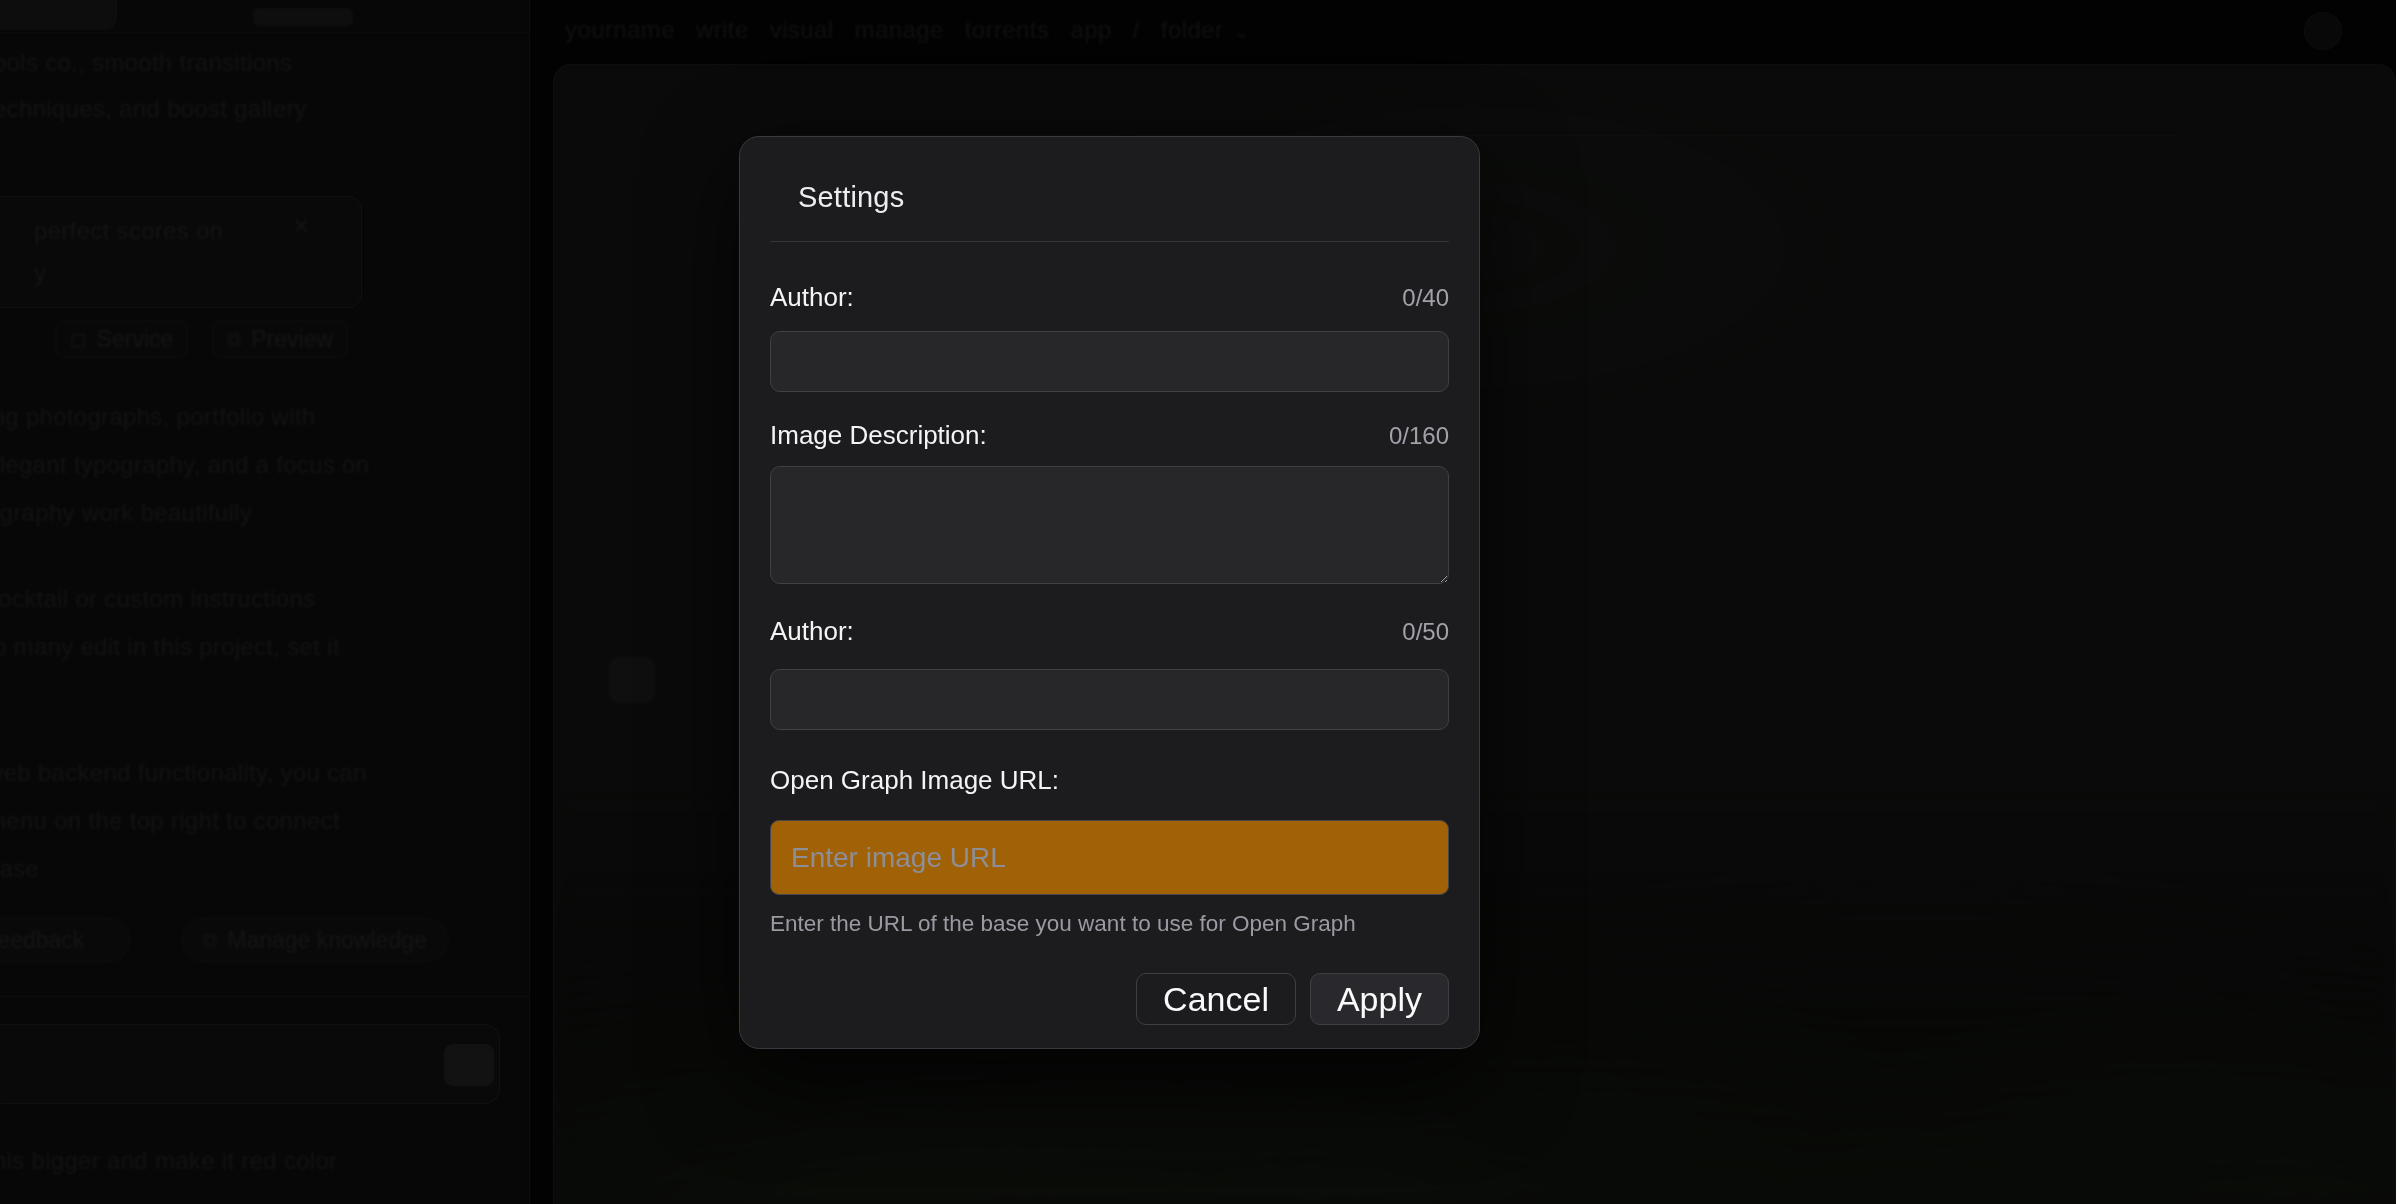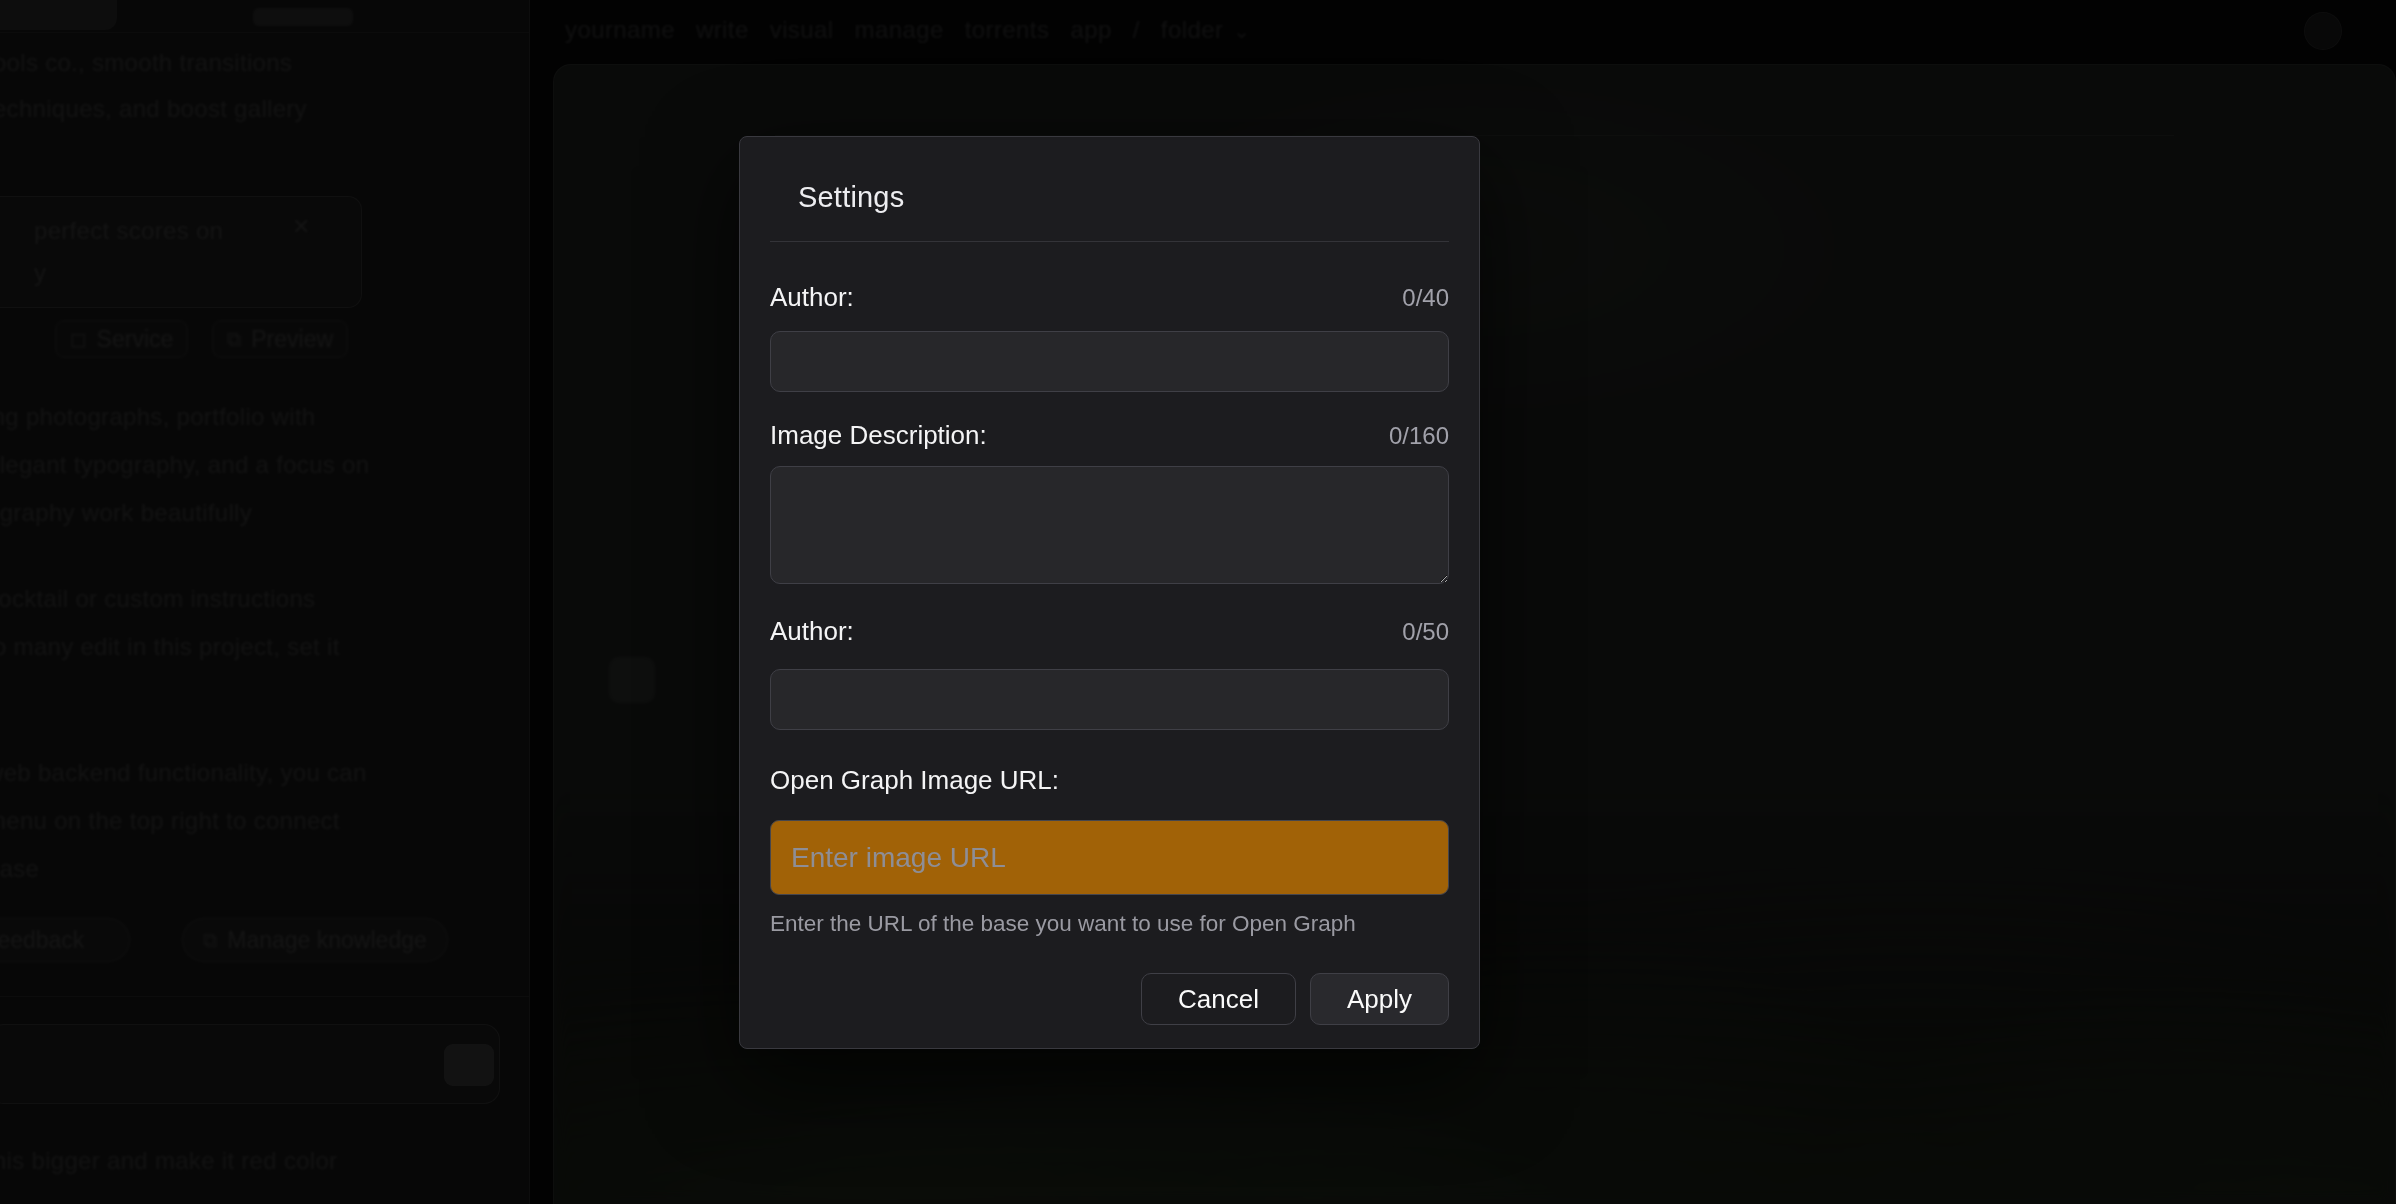--- a/index.html
+++ b/index.html
@@ -126,21 +126,21 @@
   .preview-glow-btn {
     position:absolute; left:55px; top:592px; width:46px; height:46px;
     border-radius:10px; background:rgba(255,255,255,0.05); filter:blur(1.5px);
   }
 
   
   .overlay { position:absolute; inset:0; background:rgba(0,0,0,0.58); z-index:10; }
 
   .modal {
     position:absolute; z-index:20; left:739px; top:136px; width:741px; height:913px;
-    background:#1c1c1f; border:1px solid #39393f; border-radius:8px;
+    background:#1c1c1f; border:1px solid #39393f; border-radius:20px;
     box-shadow:0 30px 90px rgba(0,0,0,0.7);
     padding:28px 30px 38px; overflow:hidden;
   }
   .modal-title {
     margin:14px 0 0 28px; font-size:29px; line-height:36px;
     font-weight:500; color:#ededf0; letter-spacing:0.2px;
   }
   .modal-divider { margin-top:26px; height:1px; background:#333338; }
 
   .field-head {
@@ -178,21 +178,21 @@
     font-family:"Liberation Sans","DejaVu Sans",sans-serif;
   }
   .url-input::placeholder { color:#8e8e96; }
 
   .helper-text { margin-top:16px; font-size:22.5px; line-height:26px; color:#9a9aa2; }
 
   .modal-actions {
     margin-top:36px; display:flex; justify-content:flex-end; gap:14px;
   }
   .btn {
-    height:52px; padding:0 36px; font-size:26px; color:#fafafa;
+    height:52px; padding:0 26px; font-size:34px; color:#fafafa;
     border:1px solid #3f3f46; border-radius:10px; cursor:pointer;
     font-family:"Liberation Sans","DejaVu Sans",sans-serif;
     display:flex; align-items:center;
   }
   .btn-cancel { background:#1c1c1f; }
   .btn-apply  { background:#29292d; }
 </style>
 </head>
 <body>
 

